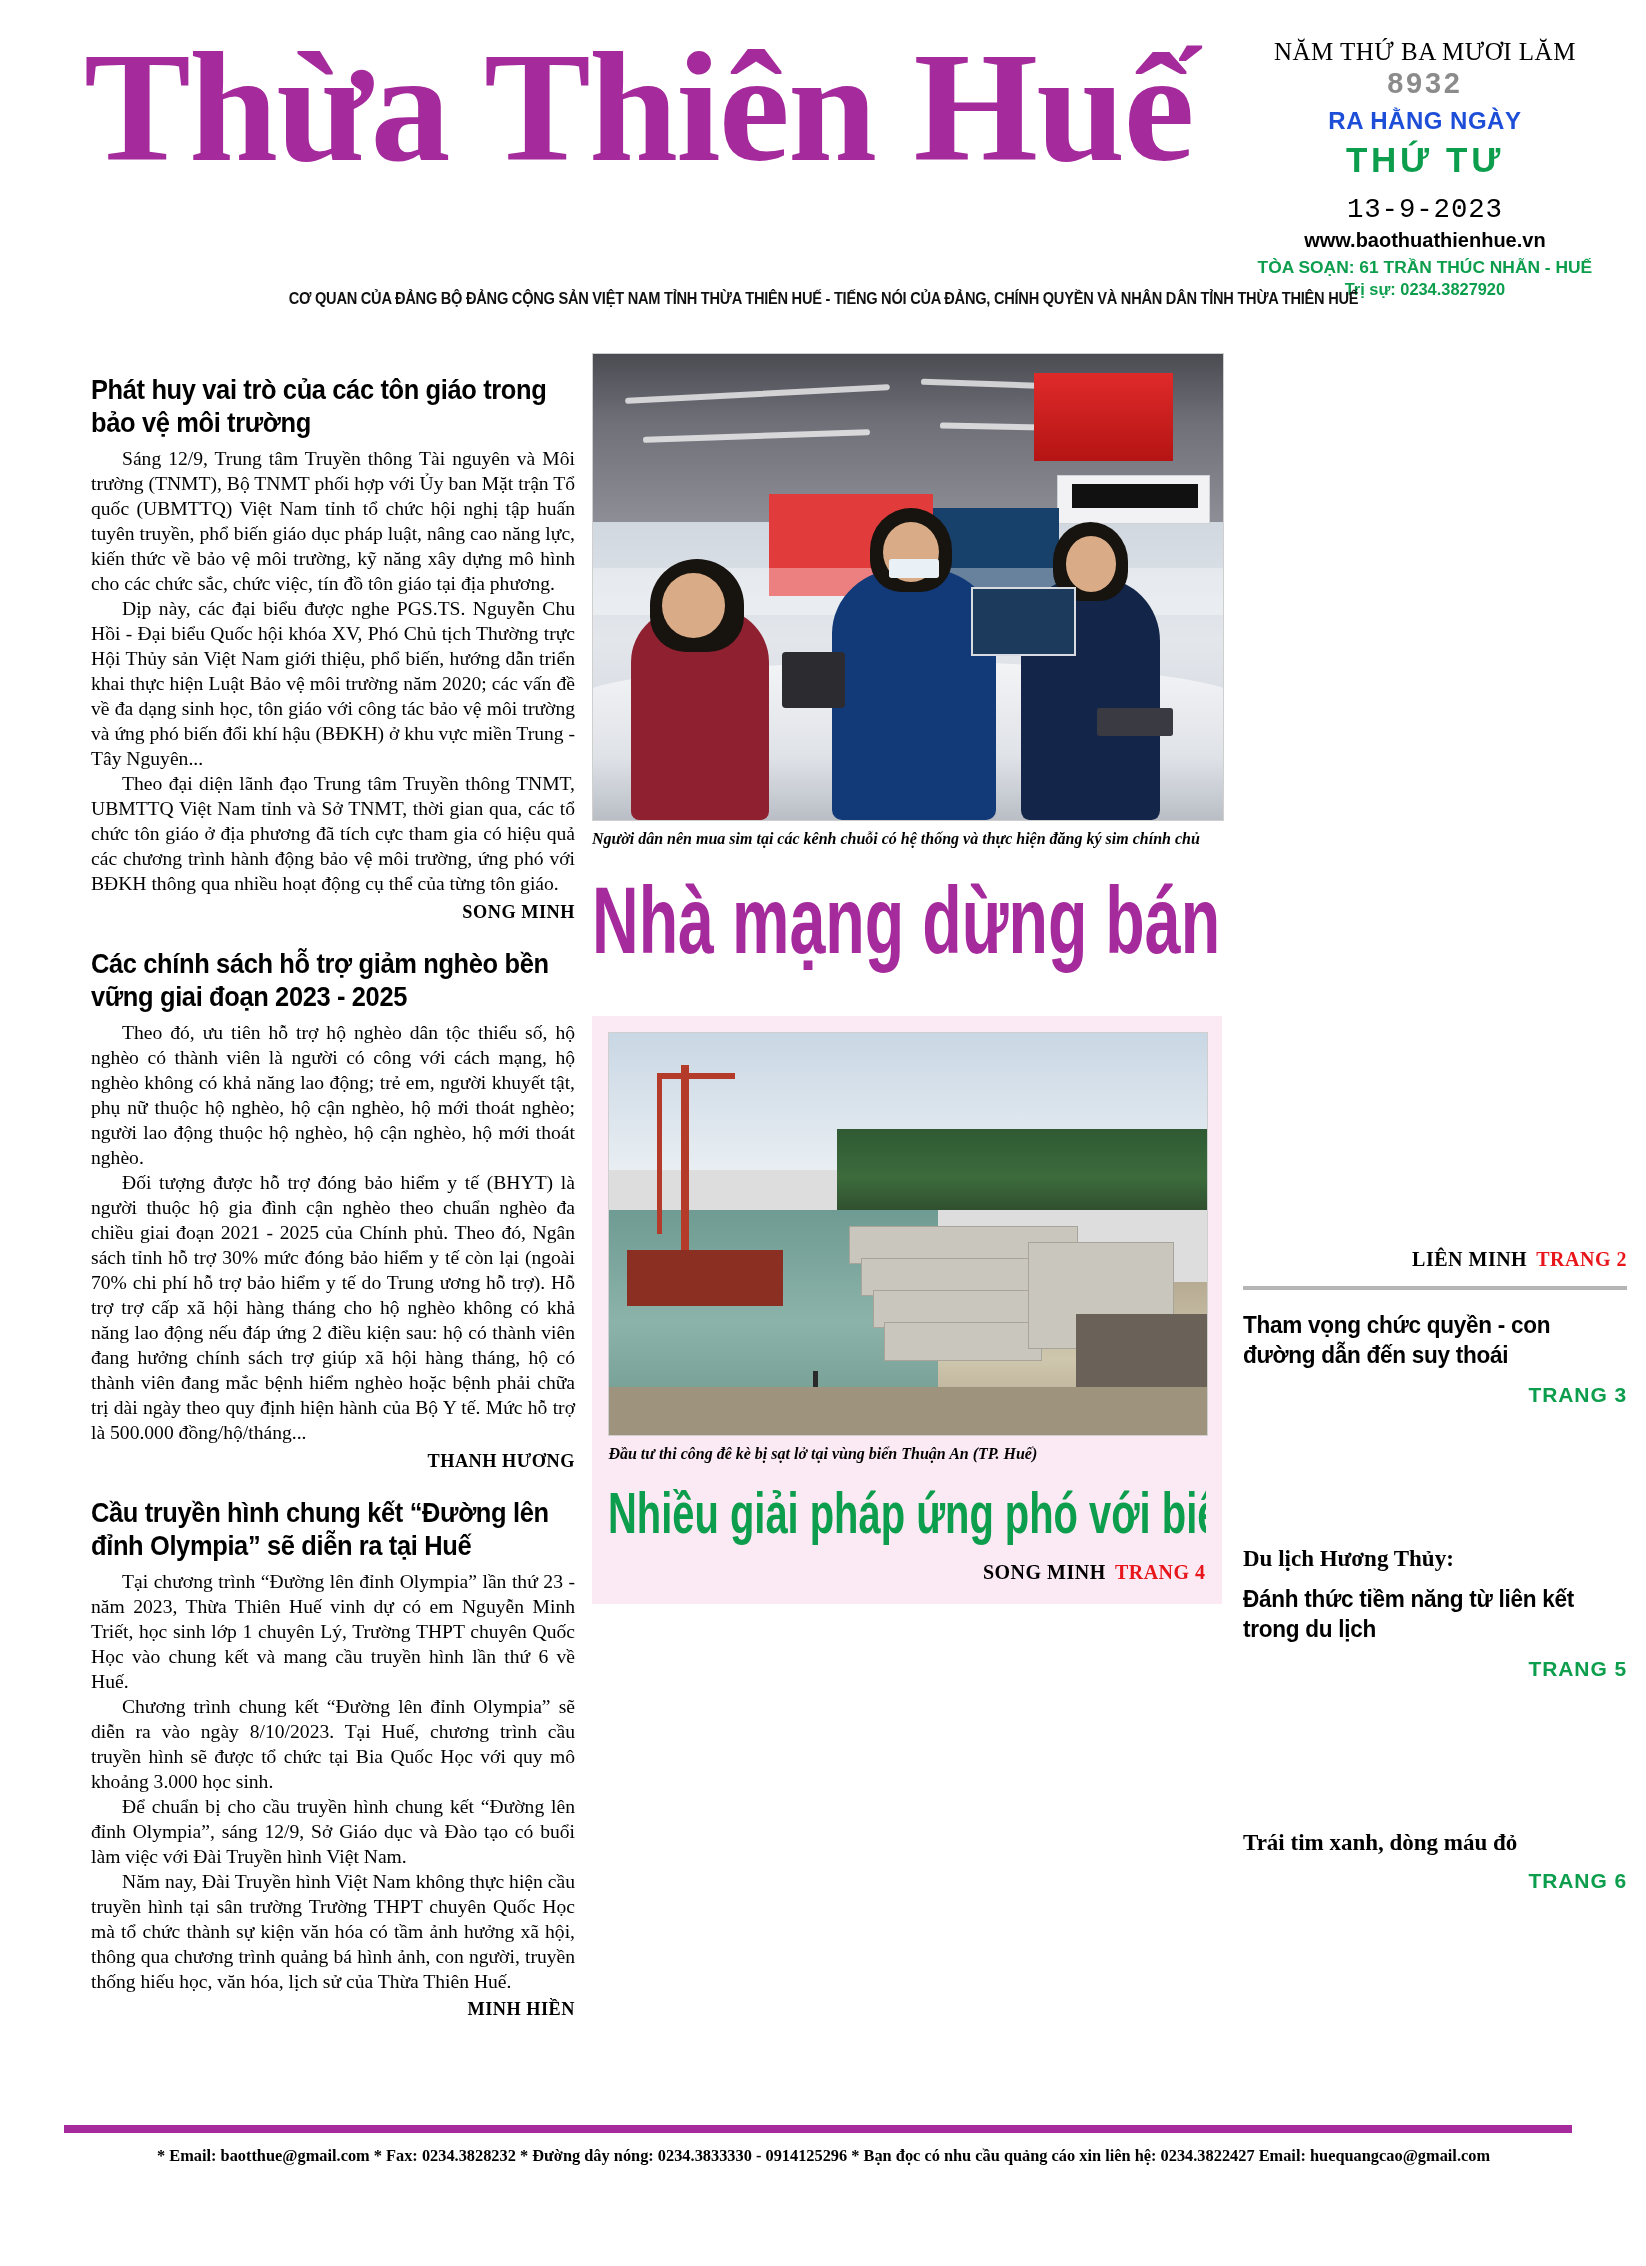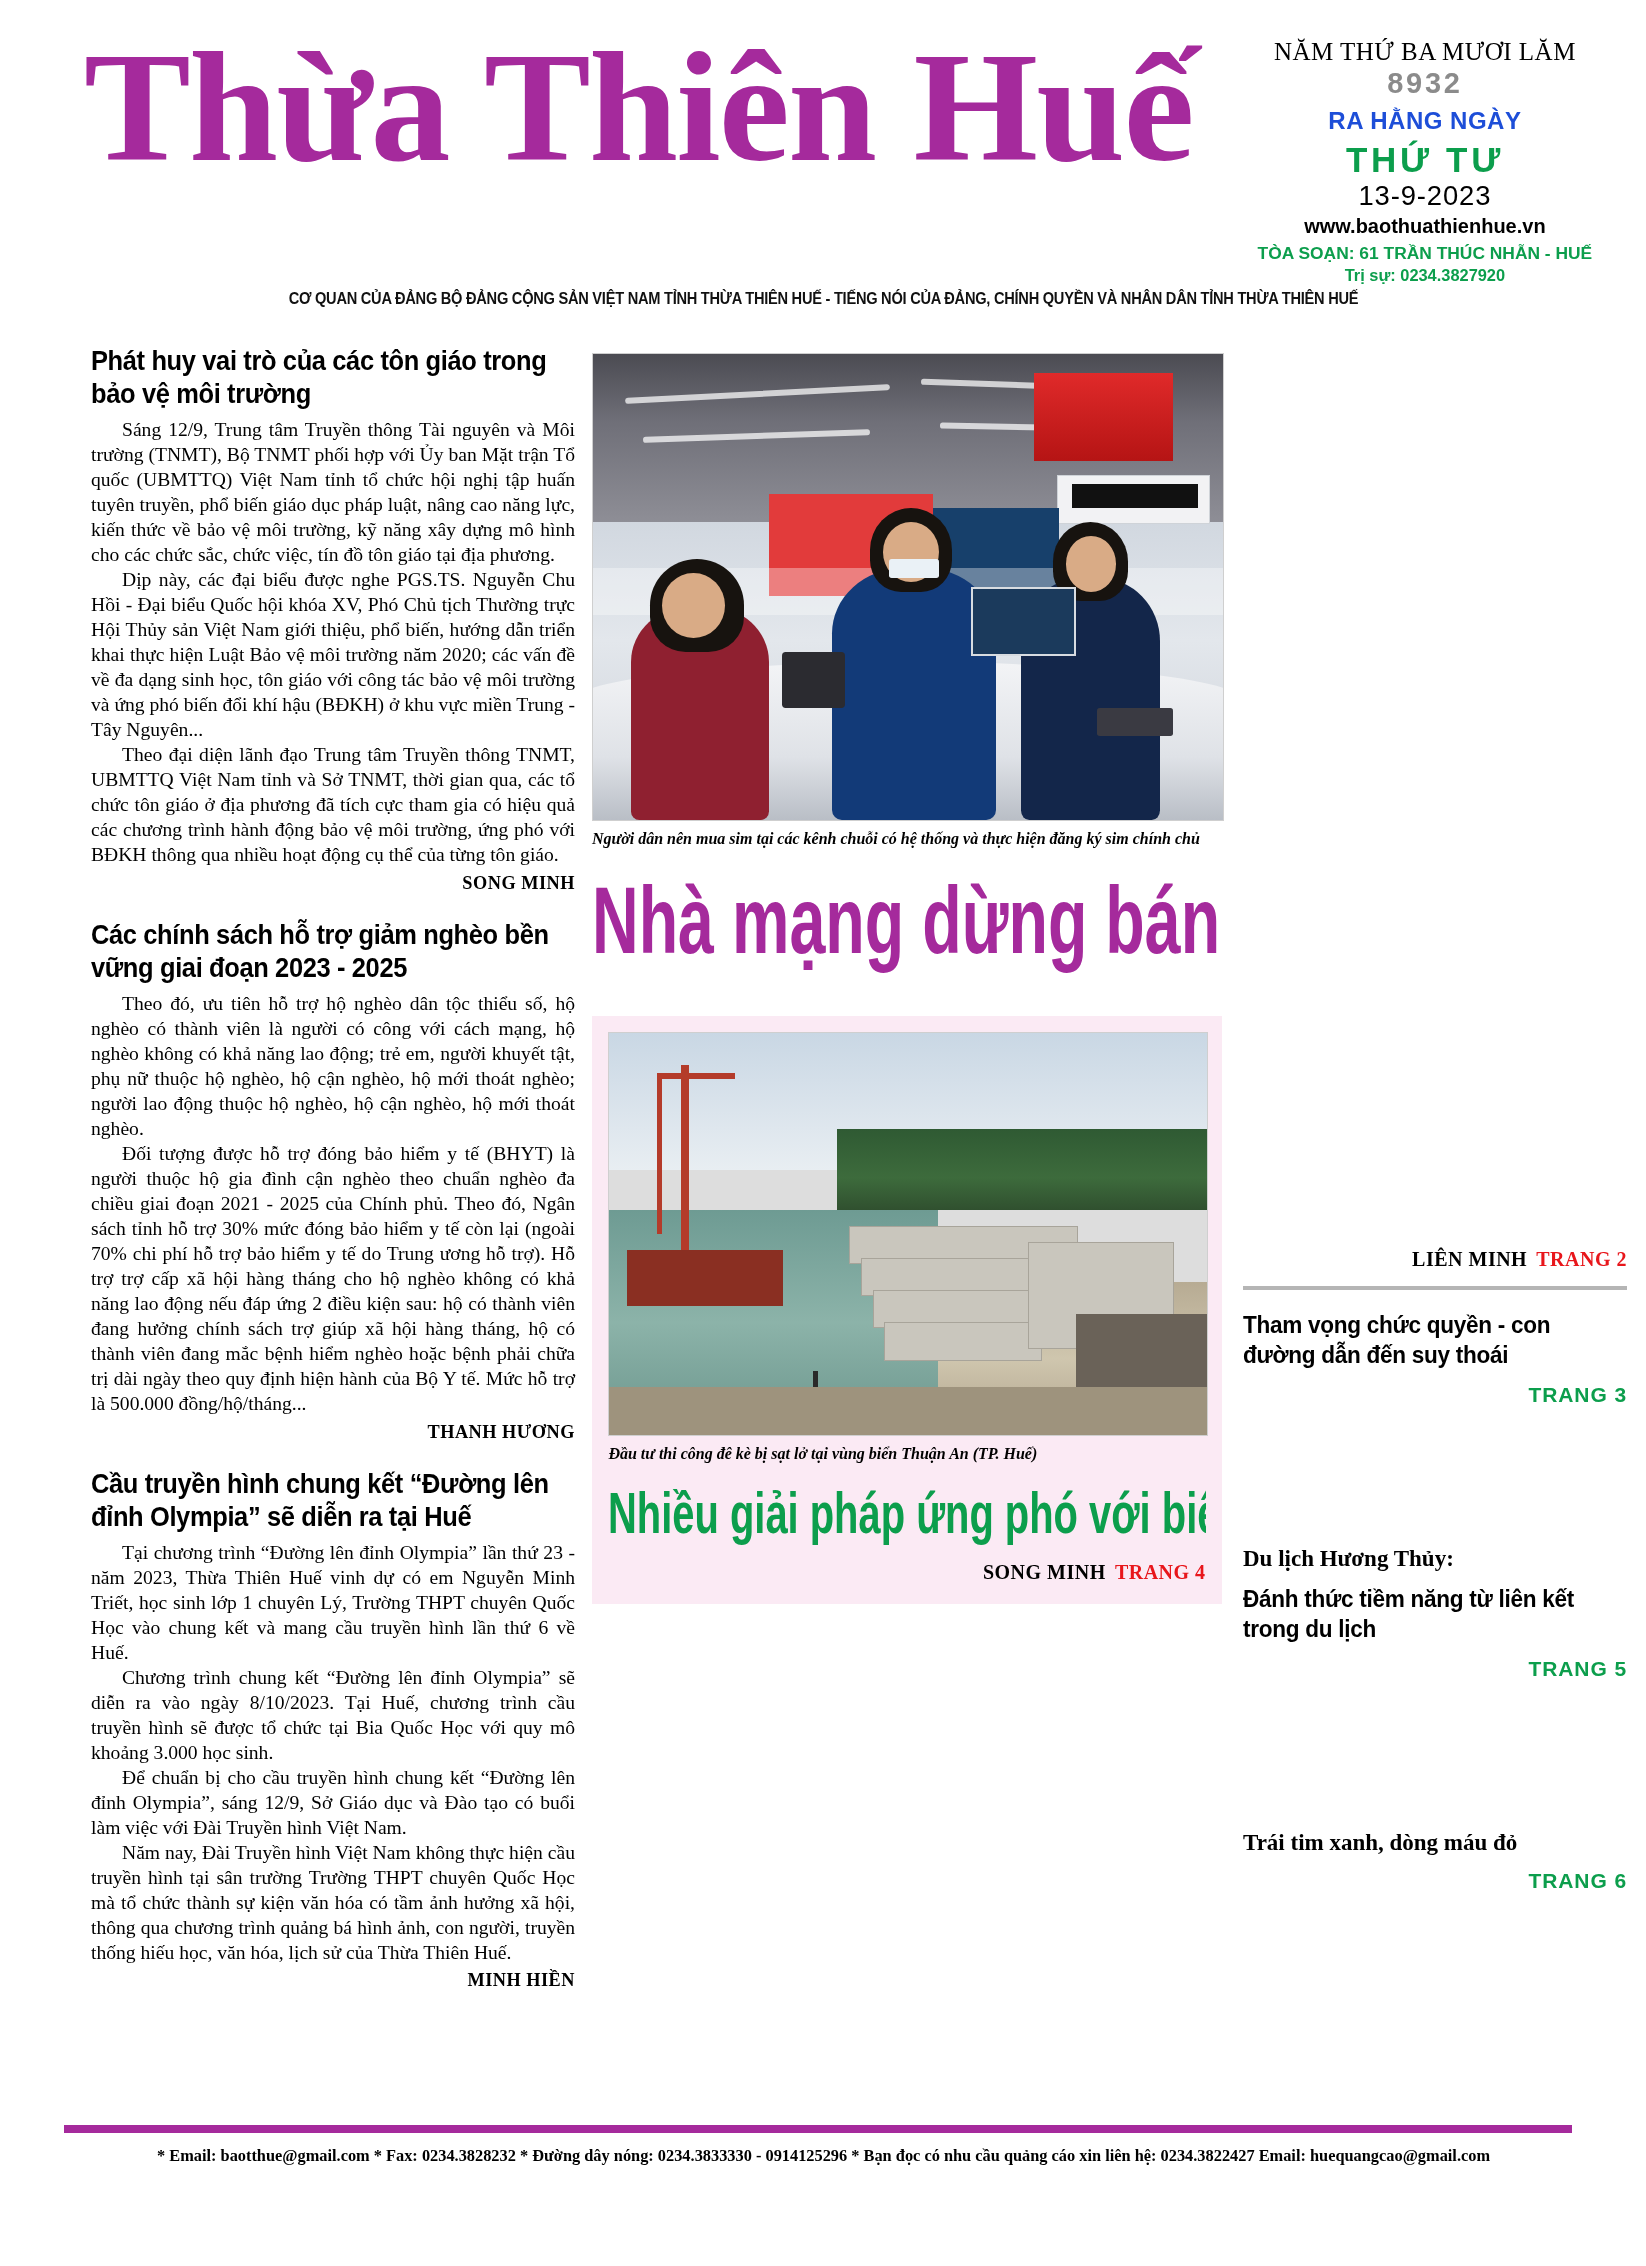--- a/index.html
+++ b/index.html
@@ -91,26 +91,26 @@
   .mi-weekday {
     font-family: "Liberation Sans", "DejaVu Sans", sans-serif;
     font-weight: bold;
     font-size: 35px;
     letter-spacing: 3.7px;
     color: #0c9e4c;
     line-height: 38px;
     margin-top: 3.7px;
   }
   .mi-date {
-    font-family: Liberation Sans, sans-serif;
+    font-family: Liberation Mono, monospace;
     font-size: 27.4px;
     letter-spacing: 0.9px;
     color: #000;
     line-height: 33px;
-    margin-top: 0;
+    margin-top: 14px;
   }
   .mi-web {
     font-family: "Liberation Sans", "DejaVu Sans", sans-serif;
     font-weight: bold;
     font-size: 20px;
     color: #000;
     line-height: 25.6px;
     margin-top: 1.8px;
   }
   .mi-office {
@@ -126,21 +126,21 @@
     font-weight: bold;
     font-size: 16.4px;
     color: #0c9e4c;
     line-height: 21px;
   }
 
   
   .col-left {
     position: absolute;
     left: 91px;
-    top: 344px;
+    top: 373px;
     width: 484px;
   }
   .col-mid {
     position: absolute;
     left: 592px;
     top: 353px;
     width: 632px;
   }
   .col-right {
     position: absolute;

